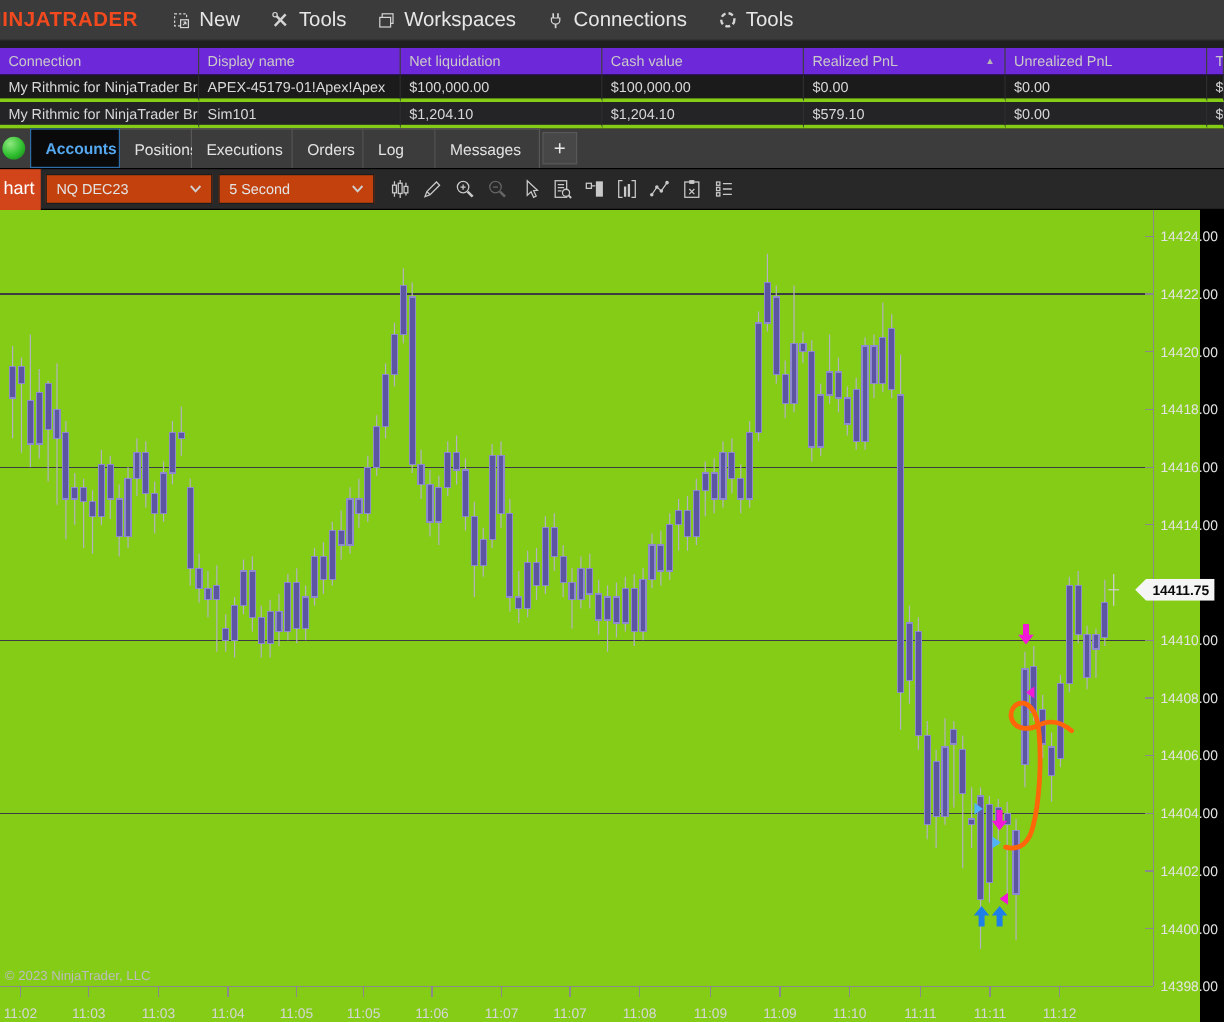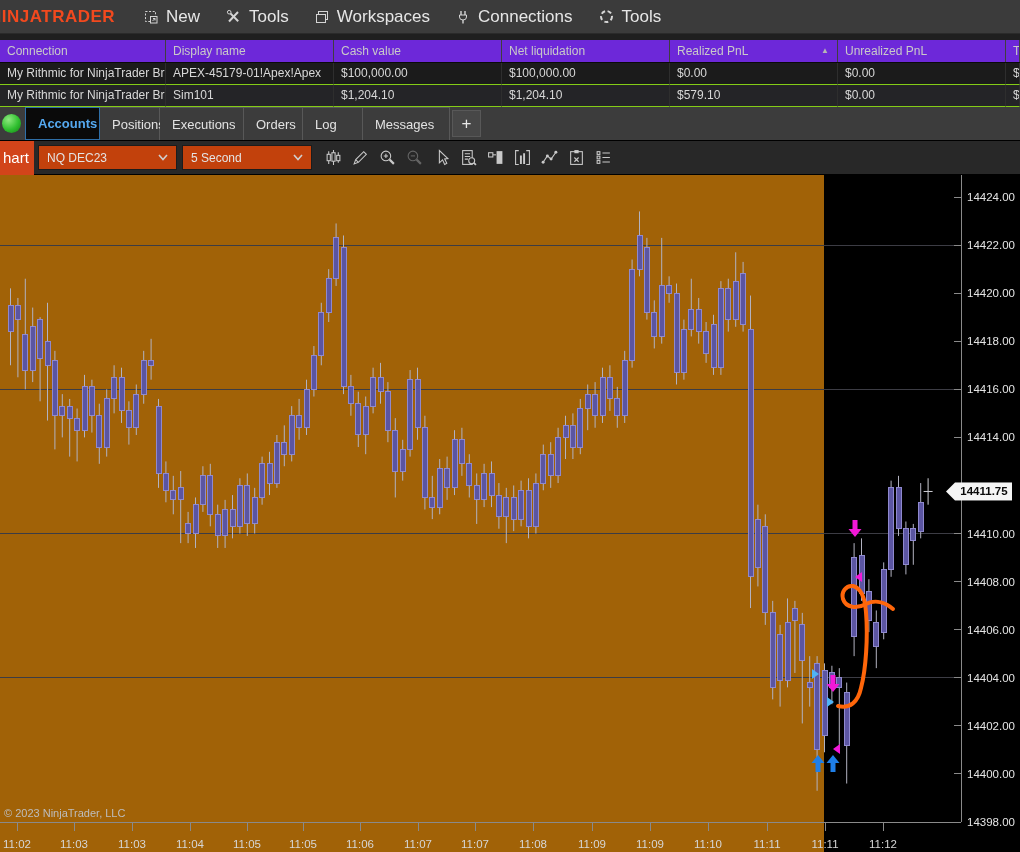--- a/index.html
+++ b/index.html
@@ -11,42 +11,42 @@
   .menu-item:first-of-type { margin-left:16px; }
   .menu-item svg { flex:0 0 auto; }
   .strip { height:6px; background:#1f1f1f; }
   
   .grid-row { display:grid; grid-template-columns:166px 168px 168px 168px 168px 168px 1fr; }
   .thead { height:23px; background:#6d28d9; border-bottom:1px solid #0a0a0a; }
   .thead .cell { color:#c9c9c9; font-size:12px; line-height:22px; padding-left:7px; border-right:1px solid #3f3f3f; overflow:hidden; white-space:nowrap; display:flex; align-items:center; }
   .thead .cell .lbl { flex:1; }
   .sort-arrow { font-size:8px; color:#b5b5b5; margin-right:8px; }
   .trow { height:22px; }
-  .trow .cell { color:#d8d8d8; font-size:12px; line-height:21px; padding-left:7px; border-right:1px solid #2e2e2e; border-bottom:1px solid #84cc16; overflow:hidden; white-space:nowrap; }
+  .trow .cell { color:#d8d8d8; font-size:12px; line-height:21px; padding-left:7px; border-right:1px solid #2e2e2e; border-bottom:3px solid #84cc16; overflow:hidden; white-space:nowrap; }
   .row-a { background:#1b1b1b; }
   .row-b { background:#242427; }
   .green { color:#35a947; }
   
   .tabbar { height:34px; background:#3c3c3c; display:flex; align-items:stretch; border-bottom:1px solid #000; }
   .statusdot { width:19px; height:19px; border-radius:50%; margin:7px 4px 0 2px; background:radial-gradient(circle at 35% 30%, #8ee87e, #2fbf2f 55%, #157a15); flex:0 0 auto; }
   .tab { font-size:13px; color:#e2e2e2; padding-left:12px; display:flex; align-items:center; border-right:1px solid #585858; border-top:1px solid #585858; background:#3c3c3c; white-space:nowrap; }
   .tab.active { background:#0a0a0a; color:#55a9f0; font-weight:bold; border:1px solid #2f6fa8;text-align:right; }
   .tab-plus { width:29px; margin-left:2px; background:#474747; color:#e8e8e8; font-size:17px; display:flex; align-items:center; justify-content:center; border:1px solid #585858; align-self:center; height:27px; }
   
   .chart-toolbar { height:34px; background:#282828; display:flex; align-items:center; border-bottom:1px solid #000; }
   .win-tab { width:34px; height:34px; background:#d2441a; color:#fff; font-size:15px; line-height:33px; padding-left:3px; overflow:hidden; flex:0 0 auto; }
   .combo { height:25px; background:#c2410c; border:1px solid #1c1c1c; color:#e4e4e4; font-size:12px; display:flex; align-items:center; padding:0 8px; margin-left:4px;justify-content:center; }
   .combo .cv { flex:1; }
   .combo svg { margin-left:8px; }
   .combo1 { width:139px; } .combo2 { width:130px; margin-left:5px; }
   .tb-icons { display:flex; align-items:center; margin-left:8px; }
   .tb-btn { width:27px; height:26px; display:flex; align-items:center; justify-content:center; }
   .dim { opacity:.38; }
   
-  .chart-region { position:relative; width:824px; height:677px; background:#a16207; }
+  .chart-region { position:relative; width:1000px; height:677px; background:#84cc16; }
   .chart-region svg { position:absolute; left:0; top:0; font-family:"Liberation Sans", sans-serif; }
 </style>
 </head>
 <body>
 
 <div class="menubar">
   <span class="logo">NINJATRADER</span>
   <div class="menu-item">
     <svg width="14" height="14" viewBox="0 0 14 14">
         <rect x="1.5" y="1.5" width="10" height="10" fill="none" stroke="#d5d5d5" stroke-dasharray="2,1.6"></rect>
@@ -89,24 +89,24 @@
 
 <div>
   <div class="grid-row thead">
     <div class="cell">
         <span class="lbl">Connection</span>
       </div>
     <div class="cell">
         <span class="lbl">Display name</span>
       </div>
     <div class="cell">
+        <span class="lbl">Net liquidation</span>
+      </div>
+    <div class="cell">
         <span class="lbl">Cash value</span>
-      </div>
-    <div class="cell">
-        <span class="lbl">Net liquidation</span>
       </div>
     <div class="cell">
         <span class="lbl">Realized PnL</span>
         <span class="sort-arrow">▲</span>
       </div>
     <div class="cell">
         <span class="lbl">Unrealized PnL</span>
       </div>
     <div class="cell">
         <span class="lbl">T</span>

